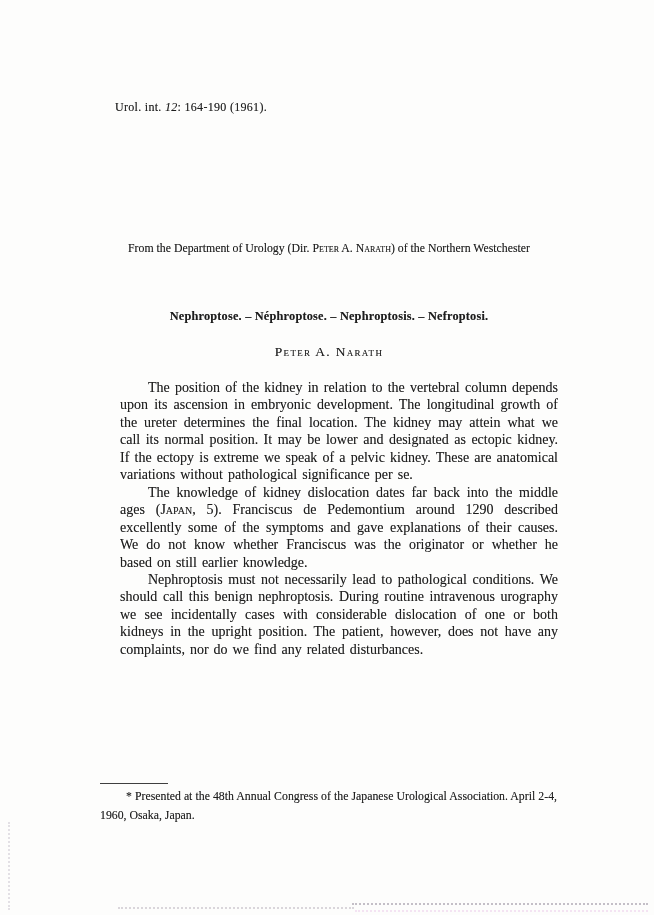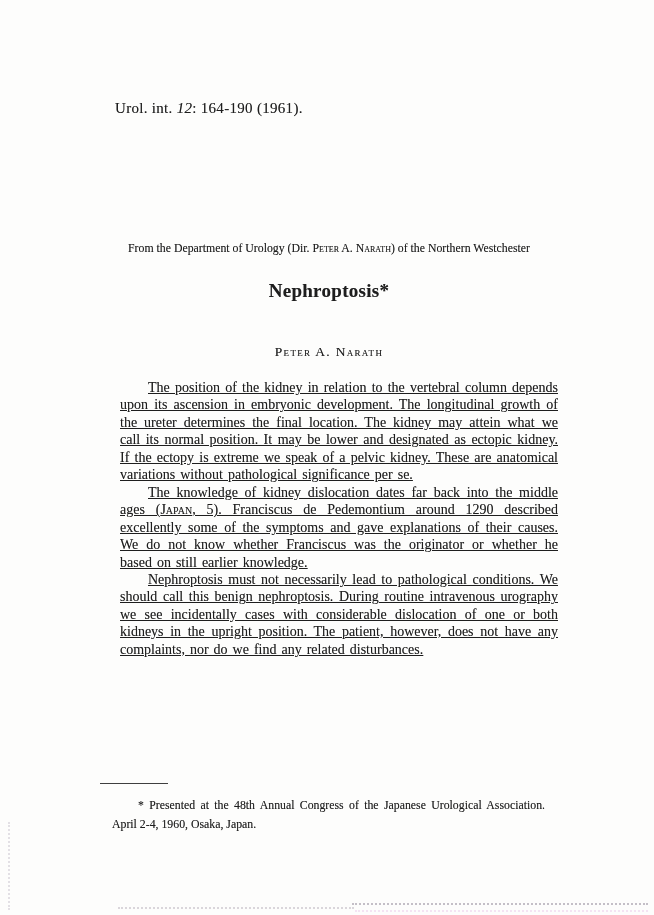--- a/index.html
+++ b/index.html
@@ -10,21 +10,21 @@
     background: #fdfdfc;
     overflow: hidden;
     font-family: "Liberation Serif", "DejaVu Serif", serif;
     color: #1e1e1e;
     text-shadow: 0 0 0.4px rgba(40,40,40,0.45);
   }
   .citation {
     position: absolute;
     left: 115px;
     top: 100px;
-    font-size: 15px;
+    font-size: 12px;
     letter-spacing: 0.3px;
     white-space: nowrap;
   }
   .ital { font-style: italic; }
   .sc { font-variant: small-caps; }
   .content {
     position: absolute;
     left: 95px;
     top: 0;
     width: 468px;
@@ -68,37 +68,37 @@
   .body-block {
     position: absolute;
     top: 379px;
     left: 25px;
     width: 438px;
     text-align: justify;
     font-size: 14px;
     line-height: 17.45px;
     word-spacing: 1.5px;
   }
-  .body-block p { margin: 0; text-indent: 28px; text-decoration: underline; }
+  .body-block p { margin: 0; text-indent: 28px; }
   .footnote {
     position: absolute;
     top: 783px;
     left: 5px;
     width: 457px;
     font-size: 11.8px;
     line-height: 19px;
     text-align: justify;
   }
   .footnote-rule {
     width: 68px;
     height: 0;
     border-top: 1.2px solid #3f3f3f;
     margin-bottom: 3px;
   }
-  .footnote-text { margin: 12px; text-indent: 26px; }
+  .footnote-text { margin: 0; text-indent: 26px; }
   
   .artifact-dots-1 {
     position: absolute; bottom: 10px; left: 352px; width: 296px; height: 0;
     border-top: 2px dotted rgba(140,130,145,0.5);
   }
   .artifact-dots-2 {
     position: absolute; bottom: 6px; left: 118px; width: 236px; height: 0;
     border-top: 2px dotted rgba(165,155,170,0.4);
   }
   .artifact-dots-3 {
@@ -116,22 +116,22 @@
 <div class="page">
 
   <div class="citation"><span>Urol. int. </span><span class="ital">12</span><span>: 164-190 (1961).</span></div>
 
   <div class="content">
 
     <div class="affiliation">
       <div><span>From the Department of Urology (Dir. </span><span class="sc">Peter A. Narath</span><span>) of the Northern Westchester</span></div>
     </div>
 
-    <h1 class="title">Nephroptosis*</h1>
 
+    <div class="subtitle">Nephroptose. – Néphroptose. – Nephroptosis. – Nefroptosi.</div>
 
     <div class="author sc">Peter A. Narath</div>
 
     <div class="body-block">
       <p>The position of the kidney in relation to the vertebral column depends upon its ascension in embryonic development. The longitudinal growth of the ureter determines the final location. The kidney may attein what we call its normal position. It may be lower and designated as ectopic kidney. If the ectopy is extreme we speak of a pelvic kidney. These are anatomical variations without pathological significance per se.</p>
       <p><span>The knowledge of kidney dislocation dates far back into the middle ages (</span><span class="sc">Japan</span><span>, 5). Franciscus de Pedemontium around 1290 described excellently some of the symptoms and gave explanations of their causes. We do not know whether Franciscus was the originator or whether he based on still earlier knowledge.</span></p>
       <p>Nephroptosis must not necessarily lead to pathological conditions. We should call this benign nephroptosis. During routine intravenous urography we see incidentally cases with considerable dislocation of one or both kidneys in the upright position. The patient, however, does not have any complaints, nor do we find any related disturbances.</p>
     </div>
 
     <div class="footnote">

